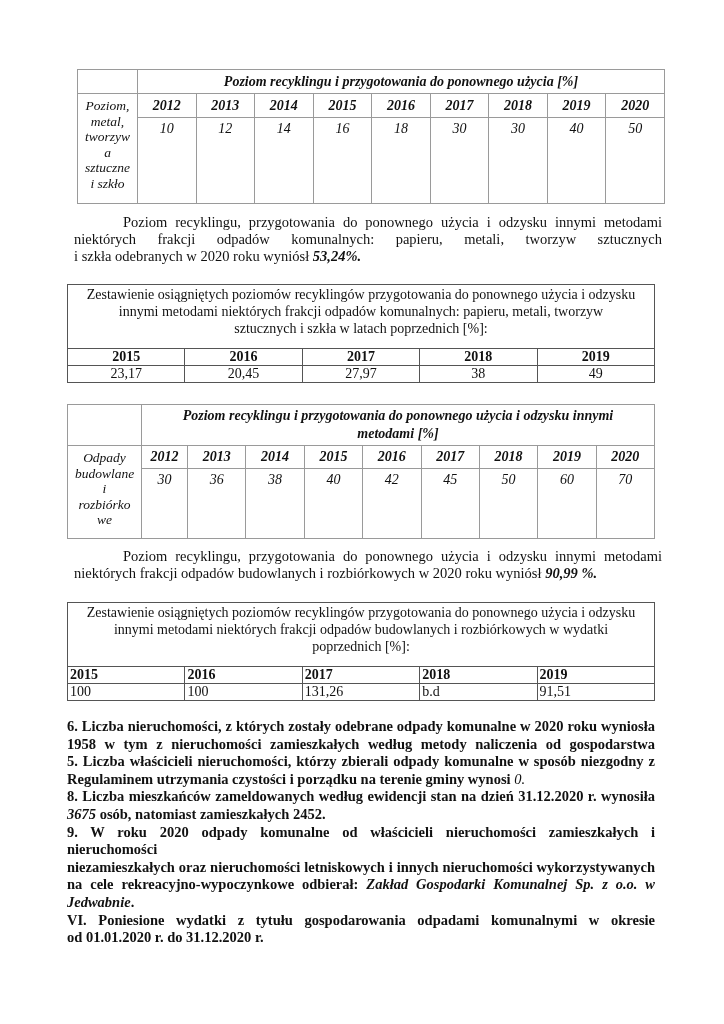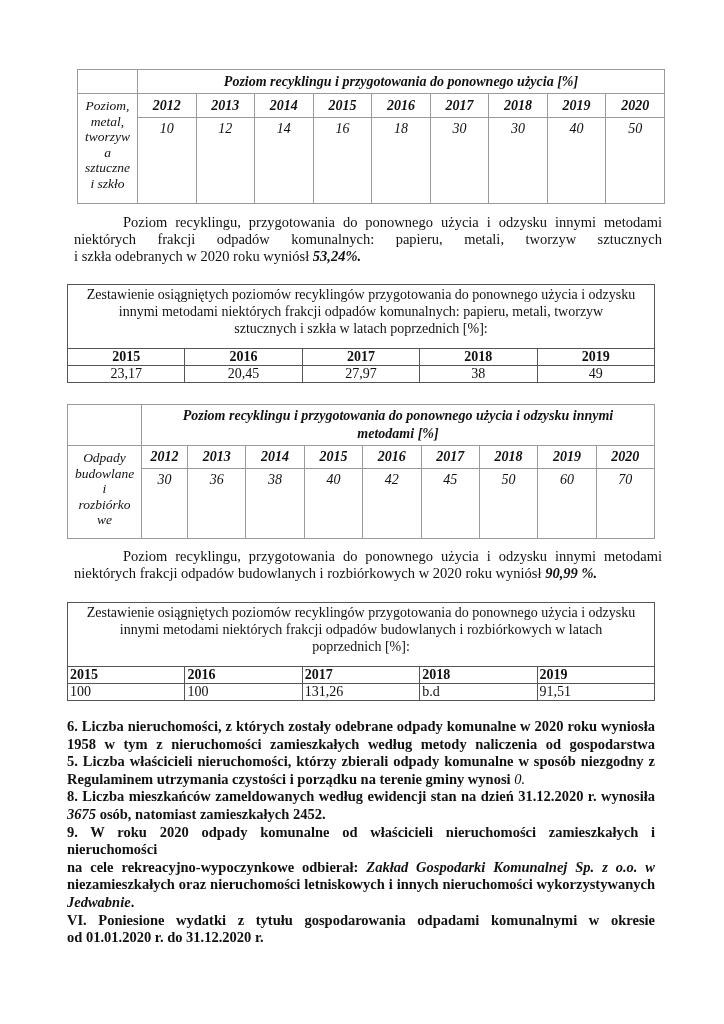--- a/index.html
+++ b/index.html
@@ -181,21 +181,21 @@
 <div id="p2" class="para">
   <span class="justify-line"><span class="indent"></span><span>Poziom recyklingu, przygotowania do ponownego użycia i odzysku innymi metodami</span></span>
   <span>niektórych frakcji odpadów budowlanych i rozbiórkowych w 2020 roku wyniósł </span><b class="it">90,99 %.</b>
 </div>
 
 <table id="t4" class="sum">
   <tbody>
       <tr>
     <td class="title" colspan="5">
       <div>Zestawienie osiągniętych poziomów recyklingów przygotowania do ponownego użycia i odzysku</div>
-      <div>innymi metodami niektórych frakcji odpadów budowlanych i rozbiórkowych w latach</div>
+      <div>innymi metodami niektórych frakcji odpadów budowlanych i rozbiórkowych w wydatki</div>
       <div>poprzednich [%]:</div>
     </td>
   </tr>
   <tr>
     <td class="yr">2015</td>
     <td class="yr">2016</td>
     <td class="yr">2017</td>
     <td class="yr">2018</td>
     <td class="yr">2019</td>
   </tr>
@@ -217,21 +217,21 @@
   <p>
     <span class="jl">5.  Liczba właścicieli nieruchomości, którzy zbierali odpady komunalne w sposób niezgodny z</span>
     <span>Regulaminem utrzymania czystości i porządku na terenie gminy wynosi </span><span class="it nb">0.</span>
   </p>
   <p>
     <span class="jl">8. Liczba mieszkańców zameldowanych według ewidencji stan na dzień 31.12.2020 r. wynosiła</span>
     <span class="it">3675</span><span> osób, natomiast zamieszkałych 2452.</span>
   </p>
   <p>
     <span class="jl">9. W roku 2020 odpady komunalne od właścicieli nieruchomości zamieszkałych i nieruchomości</span>
+    <span class="jl">niezamieszkałych oraz nieruchomości letniskowych i innych nieruchomości wykorzystywanych</span>
     <span class="jl"><span>na cele rekreacyjno-wypoczynkowe odbierał: </span><span class="it">Zakład Gospodarki Komunalnej Sp. z o.o. w</span></span>
-    <span class="jl">niezamieszkałych oraz nieruchomości letniskowych i innych nieruchomości wykorzystywanych</span>
     <span class="it">Jedwabnie</span><span>.</span>
   </p>
   <p>
     <span class="jl">VI. Poniesione wydatki z tytułu gospodarowania odpadami komunalnymi w okresie</span>
     <span>od 01.01.2020 r. do 31.12.2020 r.</span>
   </p>
 </div>
 
 </body></html>

